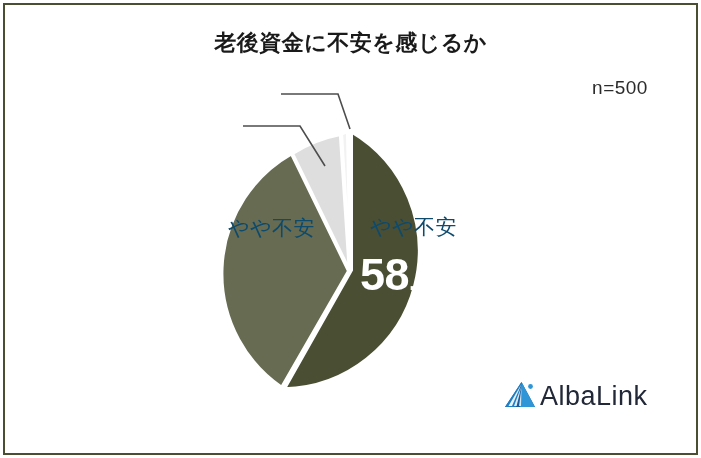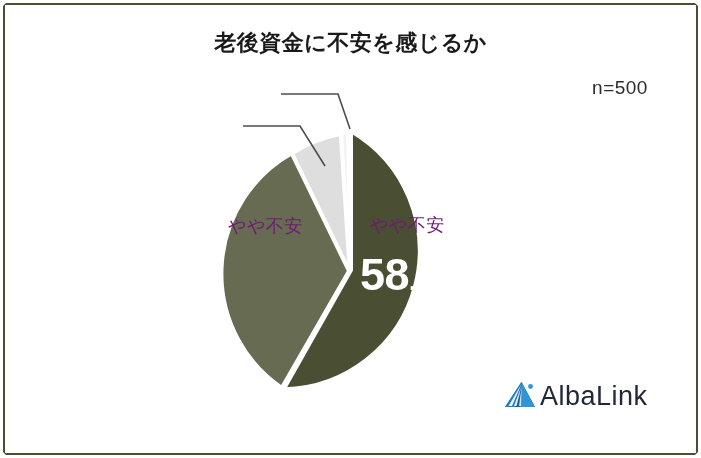--- a/index.html
+++ b/index.html
@@ -9,21 +9,20 @@
   }
   body {
     font-family: "Liberation Sans", "DejaVu Sans", sans-serif;
   }
   #canvas {
     position: relative;
     width: 701px;
     height: 458px;
     background: #ffffff;
     overflow: hidden;
-    border-radius: 15px;
   }
   
   #frame {
     position: absolute;
     left: 3px;
     top: 3px;
     width: 695px;
     height: 452px;
     box-sizing: border-box;
     border: 2px solid #4a4e33;
@@ -71,22 +70,22 @@
   }
   
   #pie-svg, #leader-svg {
     position: absolute;
     left: 0;
     top: 0;
   }
   
   .slice-name {
     position: absolute;
-    font-size: 18px;
-    color: #701a75;
+    font-size: 21px;
+    color: #0c4a6e;
     white-space: nowrap;
     letter-spacing: 0.5px;
   }
   .slice-value {
     position: absolute;
     color: #ffffff;
     white-space: nowrap;
     font-weight: bold;
     line-height: 1;
   }

